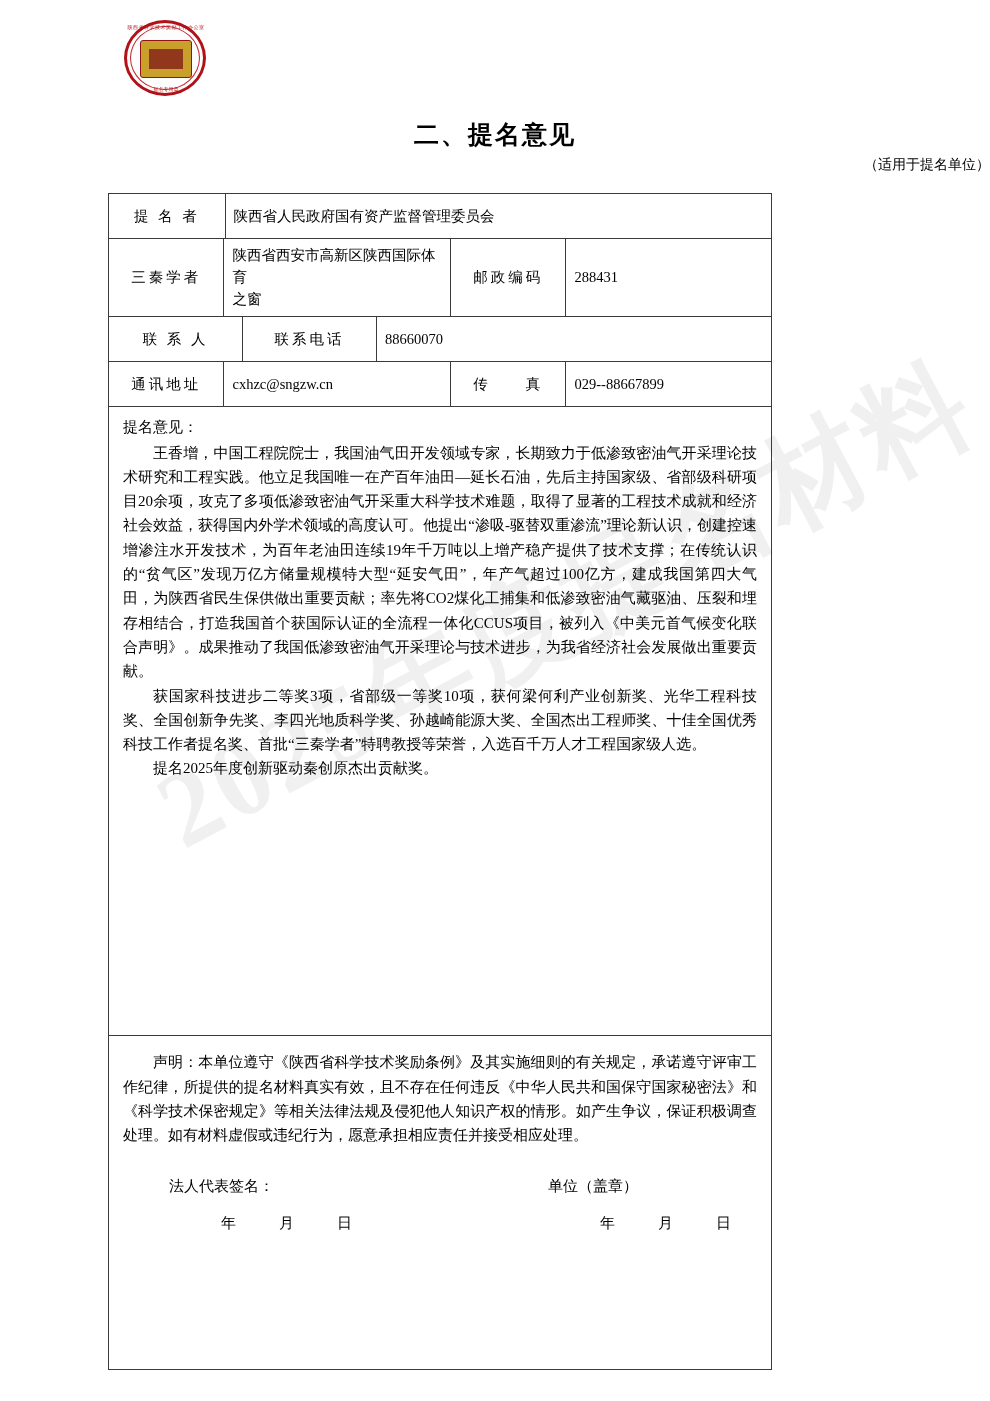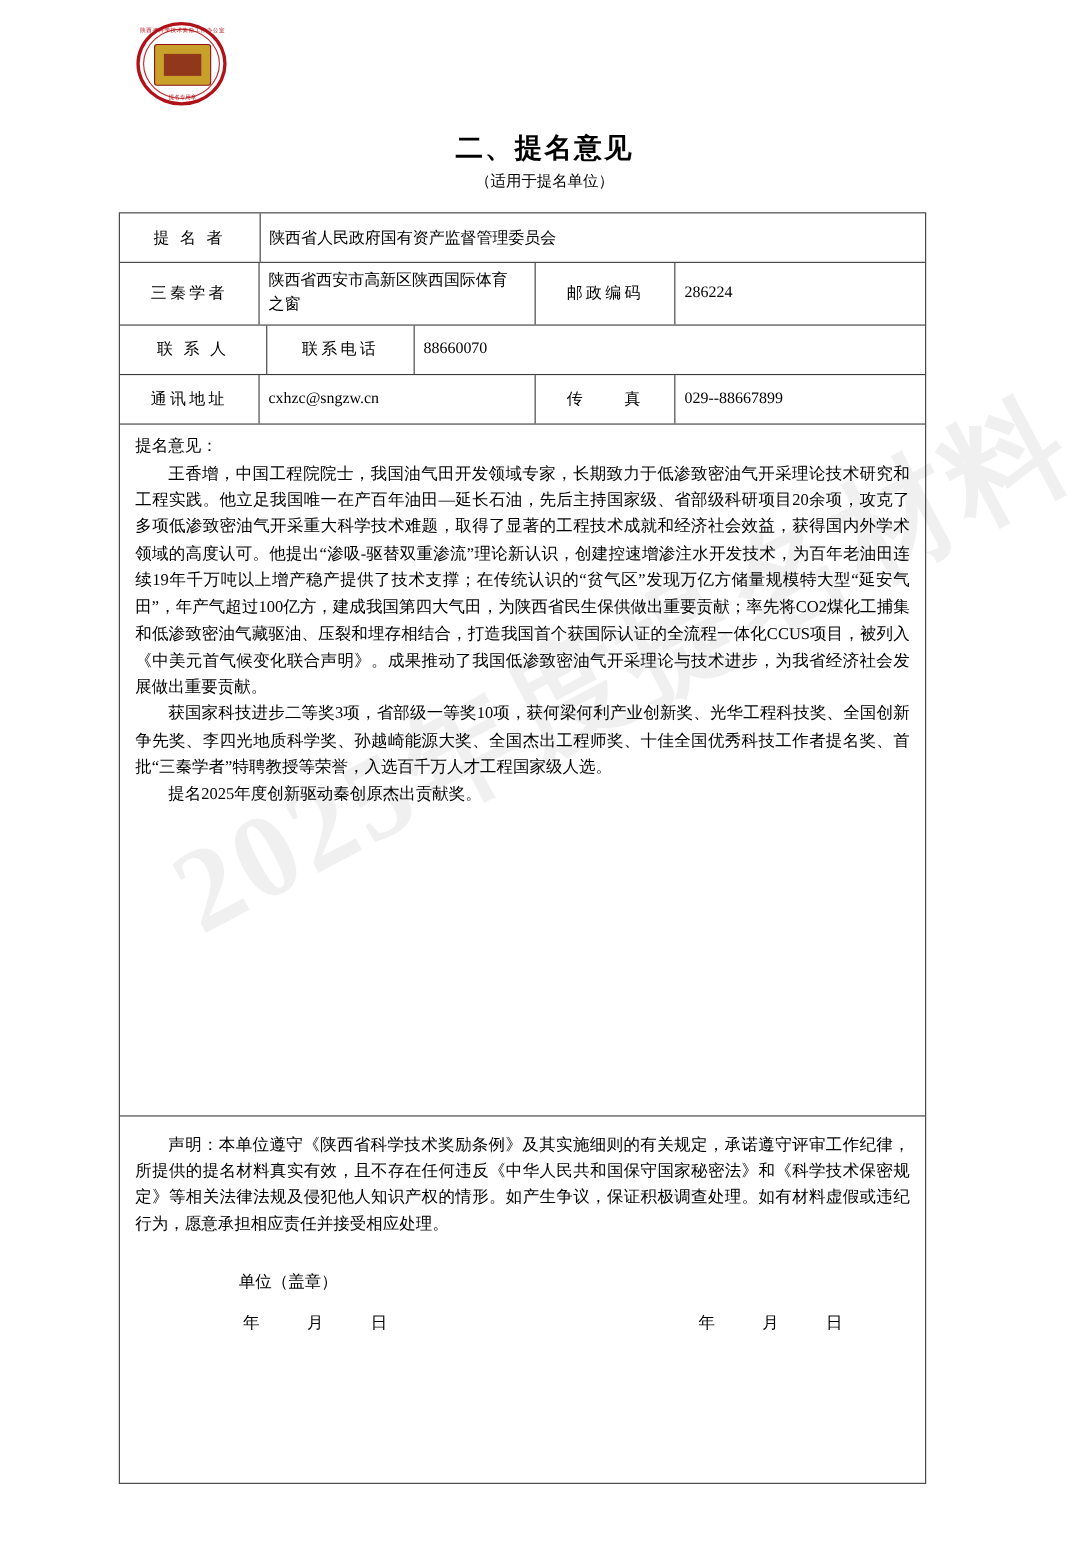--- a/index.html
+++ b/index.html
@@ -104,21 +104,21 @@
     text-align: center;
     font-size: 25px;
     font-weight: bold;
     letter-spacing: 2px;
   }
   .subtitle {
     position: absolute;
     top: 156px;
     left: 0;
     width: 990px;
-    text-align: center;
+    text-align: right;
     font-size: 14px;
   }
 
   
   .watermark {
     position: absolute;
     left: 120px;
     top: 560px;
     width: 790px;
     text-align: center;
@@ -131,21 +131,21 @@
     white-space: nowrap;
     pointer-events: none;
     letter-spacing: 4px;
   }
 
   
   .form {
     position: absolute;
     left: 108px;
     top: 193px;
-    width: 734px;
+    width: 664px;
     border: 1px solid #3a3a3a;
     box-sizing: border-box;
     background: transparent;
   }
   .row {
     display: flex;
     border-bottom: 1px solid #3a3a3a;
     min-height: 44px;
   }
   .row:last-child { border-bottom: none; justify-content: center; }
@@ -240,21 +240,21 @@
 
     <div class="row">
       <div class="cell lbl bdr c-label1">三秦学者</div>
       <div class="cell bdr c-val1 twoline">
         <div>
           <span>陕西省西安市高新区陕西国际体育</span>
           <span>之窗</span>
         </div>
       </div>
       <div class="cell lbl bdr c-label2">邮政编码</div>
-      <div class="cell c-val2">286224</div>
+      <div class="cell c-val2">288431</div>
     </div>
 
     <div class="row">
       <div class="cell lbl bdr c-label1">联 系 人</div>
       <div class="cell lbl bdr c-label2">联系电话</div>
       <div class="cell c-val2">88660070</div>
     </div>
 
     <div class="row">
       <div class="cell lbl bdr c-label1">通讯地址</div>
@@ -271,20 +271,21 @@
         <p>提名2025年度创新驱动秦创原杰出贡献奖。</p>
       </div>
     </div>
 
     <div class="row">
       <div style="width:100%">
         <div class="declare">
           <p>声明：本单位遵守《陕西省科学技术奖励条例》及其实施细则的有关规定，承诺遵守评审工作纪律，所提供的提名材料真实有效，且不存在任何违反《中华人民共和国保守国家秘密法》和《科学技术保密规定》等相关法律法规及侵犯他人知识产权的情形。如产生争议，保证积极调查处理。如有材料虚假或违纪行为，愿意承担相应责任并接受相应处理。</p>
         </div>
         <div class="sign-row">
+          <div class="sign-left">法人代表签名：</div>
           <div class="sign-right">单位（盖章）</div>
         </div>
         <div class="date-row">
           <div class="date-left">年　月　日</div>
           <div class="date-right">年　月　日</div>
         </div>
         <div class="sig-space"></div>
       </div>
     </div>
 

